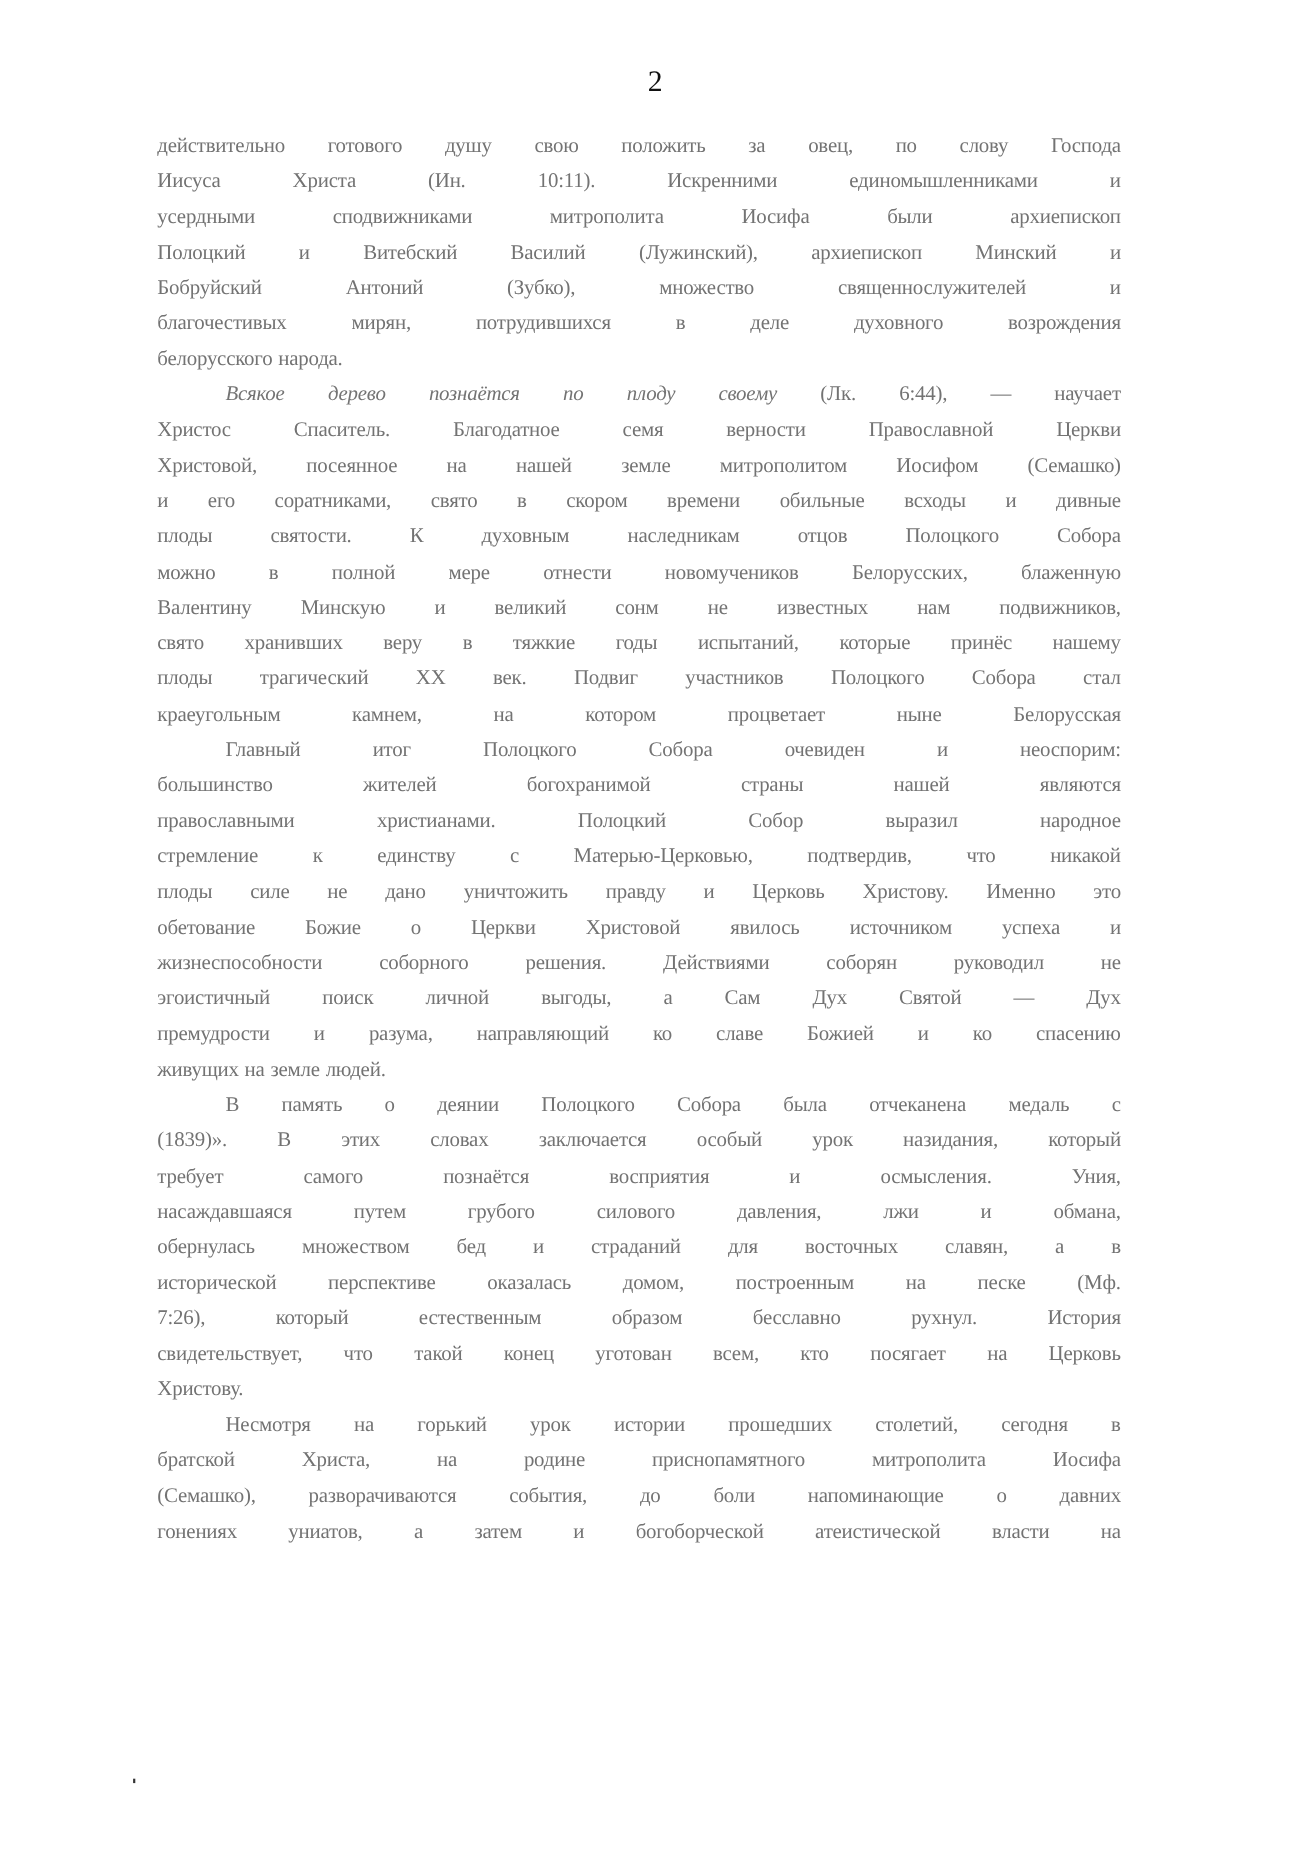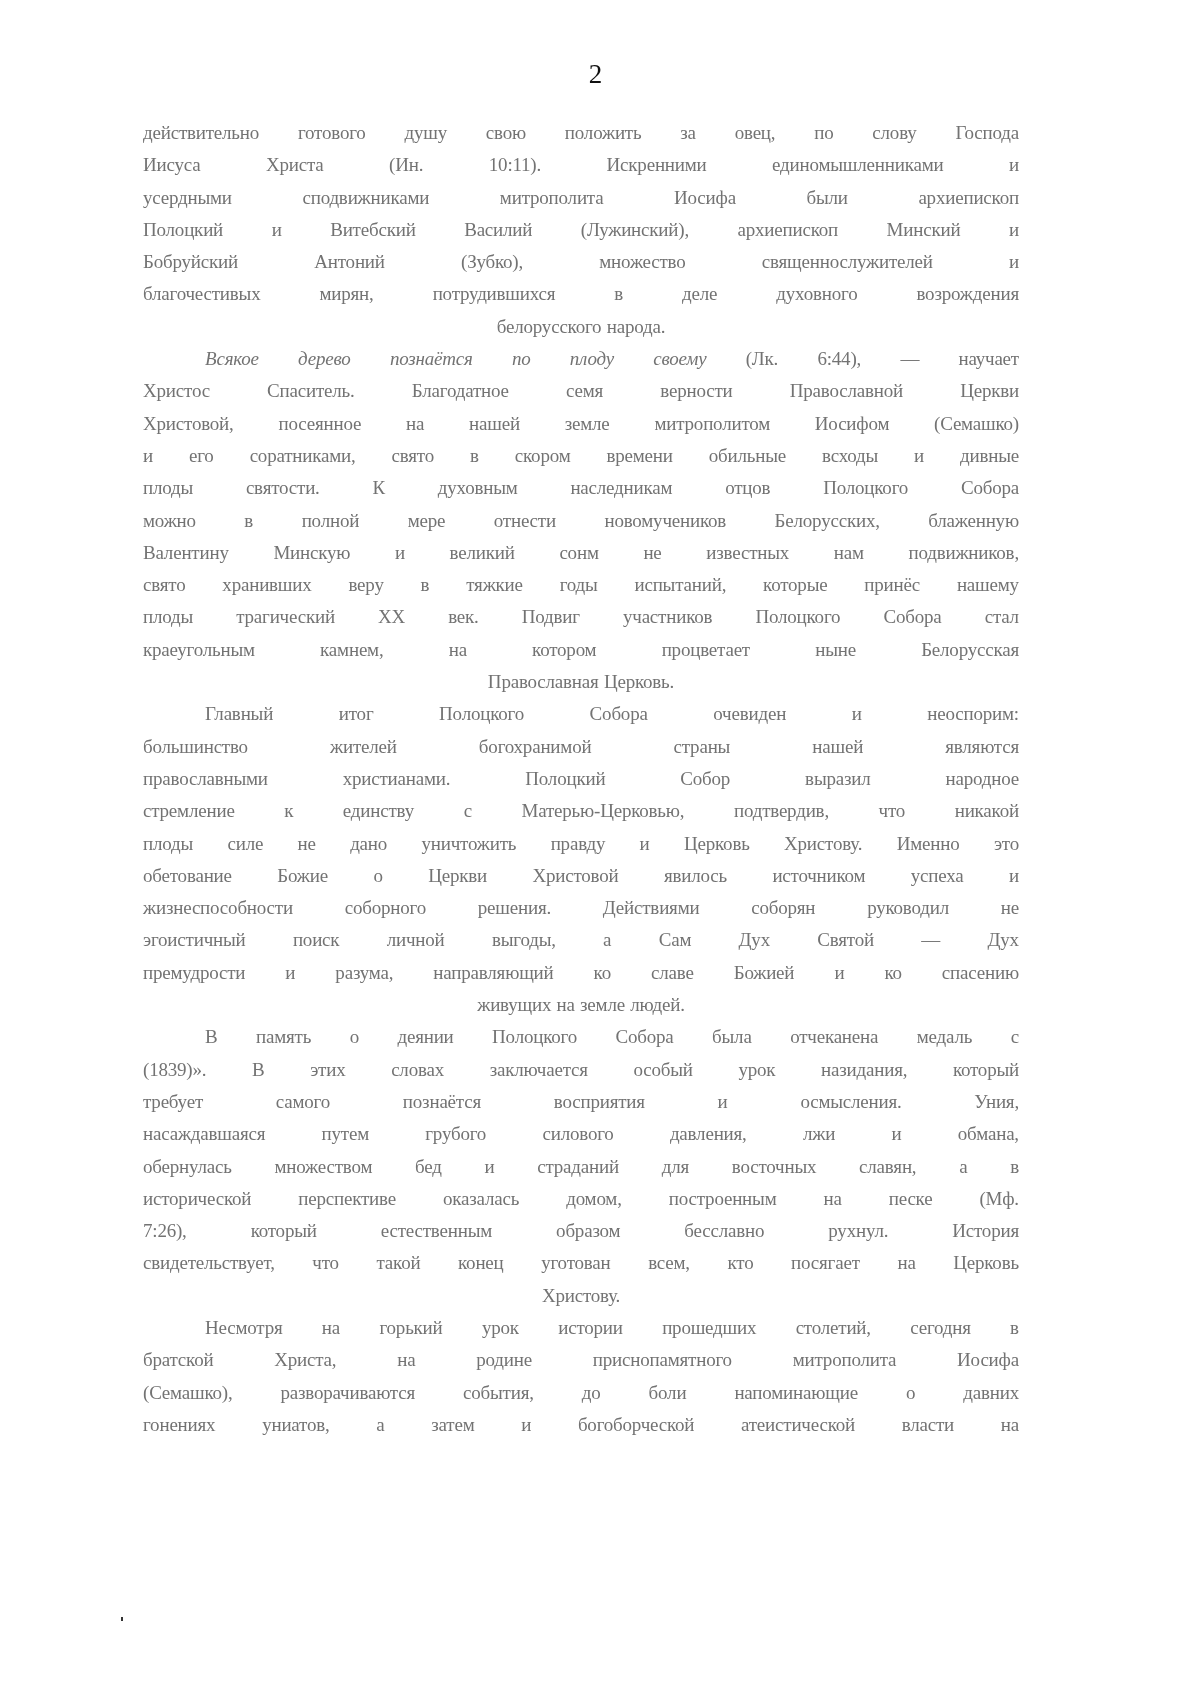--- a/index.html
+++ b/index.html
@@ -8,21 +8,21 @@
     position:absolute; left:0; width:1191px; top:58px; text-align:center;
     font-family:"Liberation Serif", serif; font-size:27px; color:#111; line-height:32px;
   }
   .body-text {
     position:absolute; left:143px; top:117px; width:876px;
     font-family:"Liberation Serif", serif; font-size:19px; line-height:32.3px;
     color:#737373; text-align:justify; letter-spacing:-0.2px;
   }
   .para { margin:0; text-indent:0; text-align-last:left; }
   .line-row { display:flex; justify-content:space-between; white-space:nowrap; }
-  .line-row.last { justify-content:center; gap:0.28em; }
+  .line-row.last { justify-content:flex-start; gap:0.28em; }
   .line-row.indent { padding-left:62px; }
   .line-row span.w { display:inline-block; }
   em { }
   .speck { position:absolute; left:121px; top:1617px; width:2px; height:4px; background:#333; }
 </style>
 </head>
 <body>
 
 <div class="page-number">2</div>
 
@@ -190,24 +190,20 @@
       </div>
       <div class="line-row">
         <span class="w">краеугольным</span>
         <span class="w">камнем,</span>
         <span class="w">на</span>
         <span class="w">котором</span>
         <span class="w">процветает</span>
         <span class="w">ныне</span>
         <span class="w">Белорусская</span>
       </div>
-      <div class="line-row last">
-        <span class="w">Православная</span>
-        <span class="w">Церковь.</span>
-      </div>
     </div>
     <div class="para">
       <div class="line-row indent">
         <span class="w">Главный</span>
         <span class="w">итог</span>
         <span class="w">Полоцкого</span>
         <span class="w">Собора</span>
         <span class="w">очевиден</span>
         <span class="w">и</span>
         <span class="w">неоспорим:</span>

